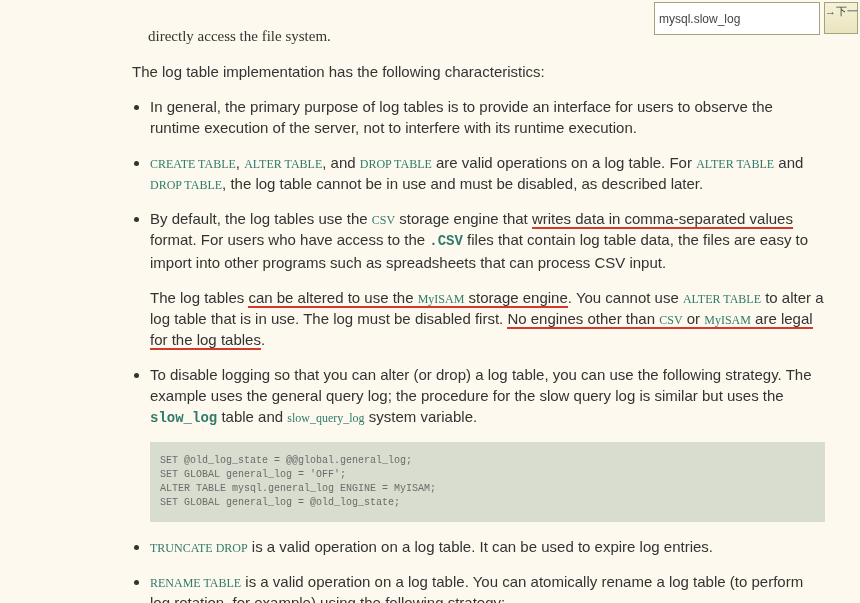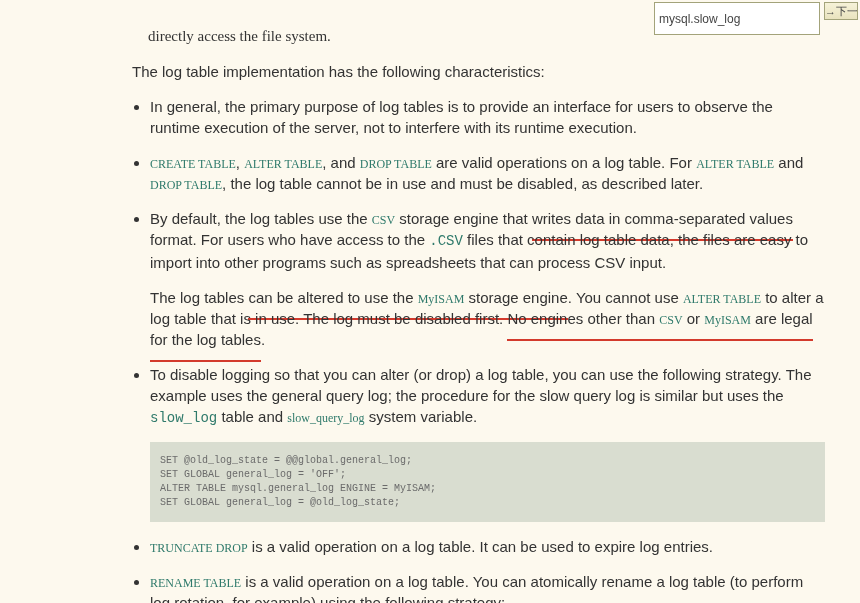--- a/index.html
+++ b/index.html
@@ -30,21 +30,21 @@
     background: #fff;
     font-size: 12px;
     color: #444;
     padding: 1px 4px;
     box-sizing: border-box;
   }
   .nextbtn {
     position: absolute;
     top: 2px;
     right: 2px;
-    height: 18px;
+    height: 32px;
     width: 34px;
     border: 1px solid #a3a37a;
     background: linear-gradient(#f6f2d8, #e9e3bf);
     font-size: 11px;
     text-align: center;
     line-height: 16px;
     color: #444;
     box-sizing: border-box;
     cursor: pointer;
     overflow: hidden;
@@ -65,31 +65,32 @@
     padding-left: 18px;
     margin: 0 0 0 0;
   }
   ul.bul > li {
     margin: 0 0 14px 0;
   }
   .code {
     font-family: "Courier New", Courier, monospace;
     font-size: 14px;
     color: #2f7a6b;
+    font-weight: bold;
   }
   a.codelink {
     font-family: Liberation Serif, serif;
     font-size: 12px;
     color: #2f7a6b;
     text-decoration: none;
     cursor: pointer;
   }
   .ul-red {
     border-bottom: 2px solid #d33a2c;
-    padding-bottom: 12px;
+    padding-bottom: 0px;
   }
   pre.block {
     background: #d9ddd0;
     padding: 12px 10px;
     margin: 8px 0 14px 0;
     font-family: "Courier New", Courier, monospace;
     font-size: 10px;
     color: #6b6b6b;
     white-space: pre;
     overflow: hidden;

